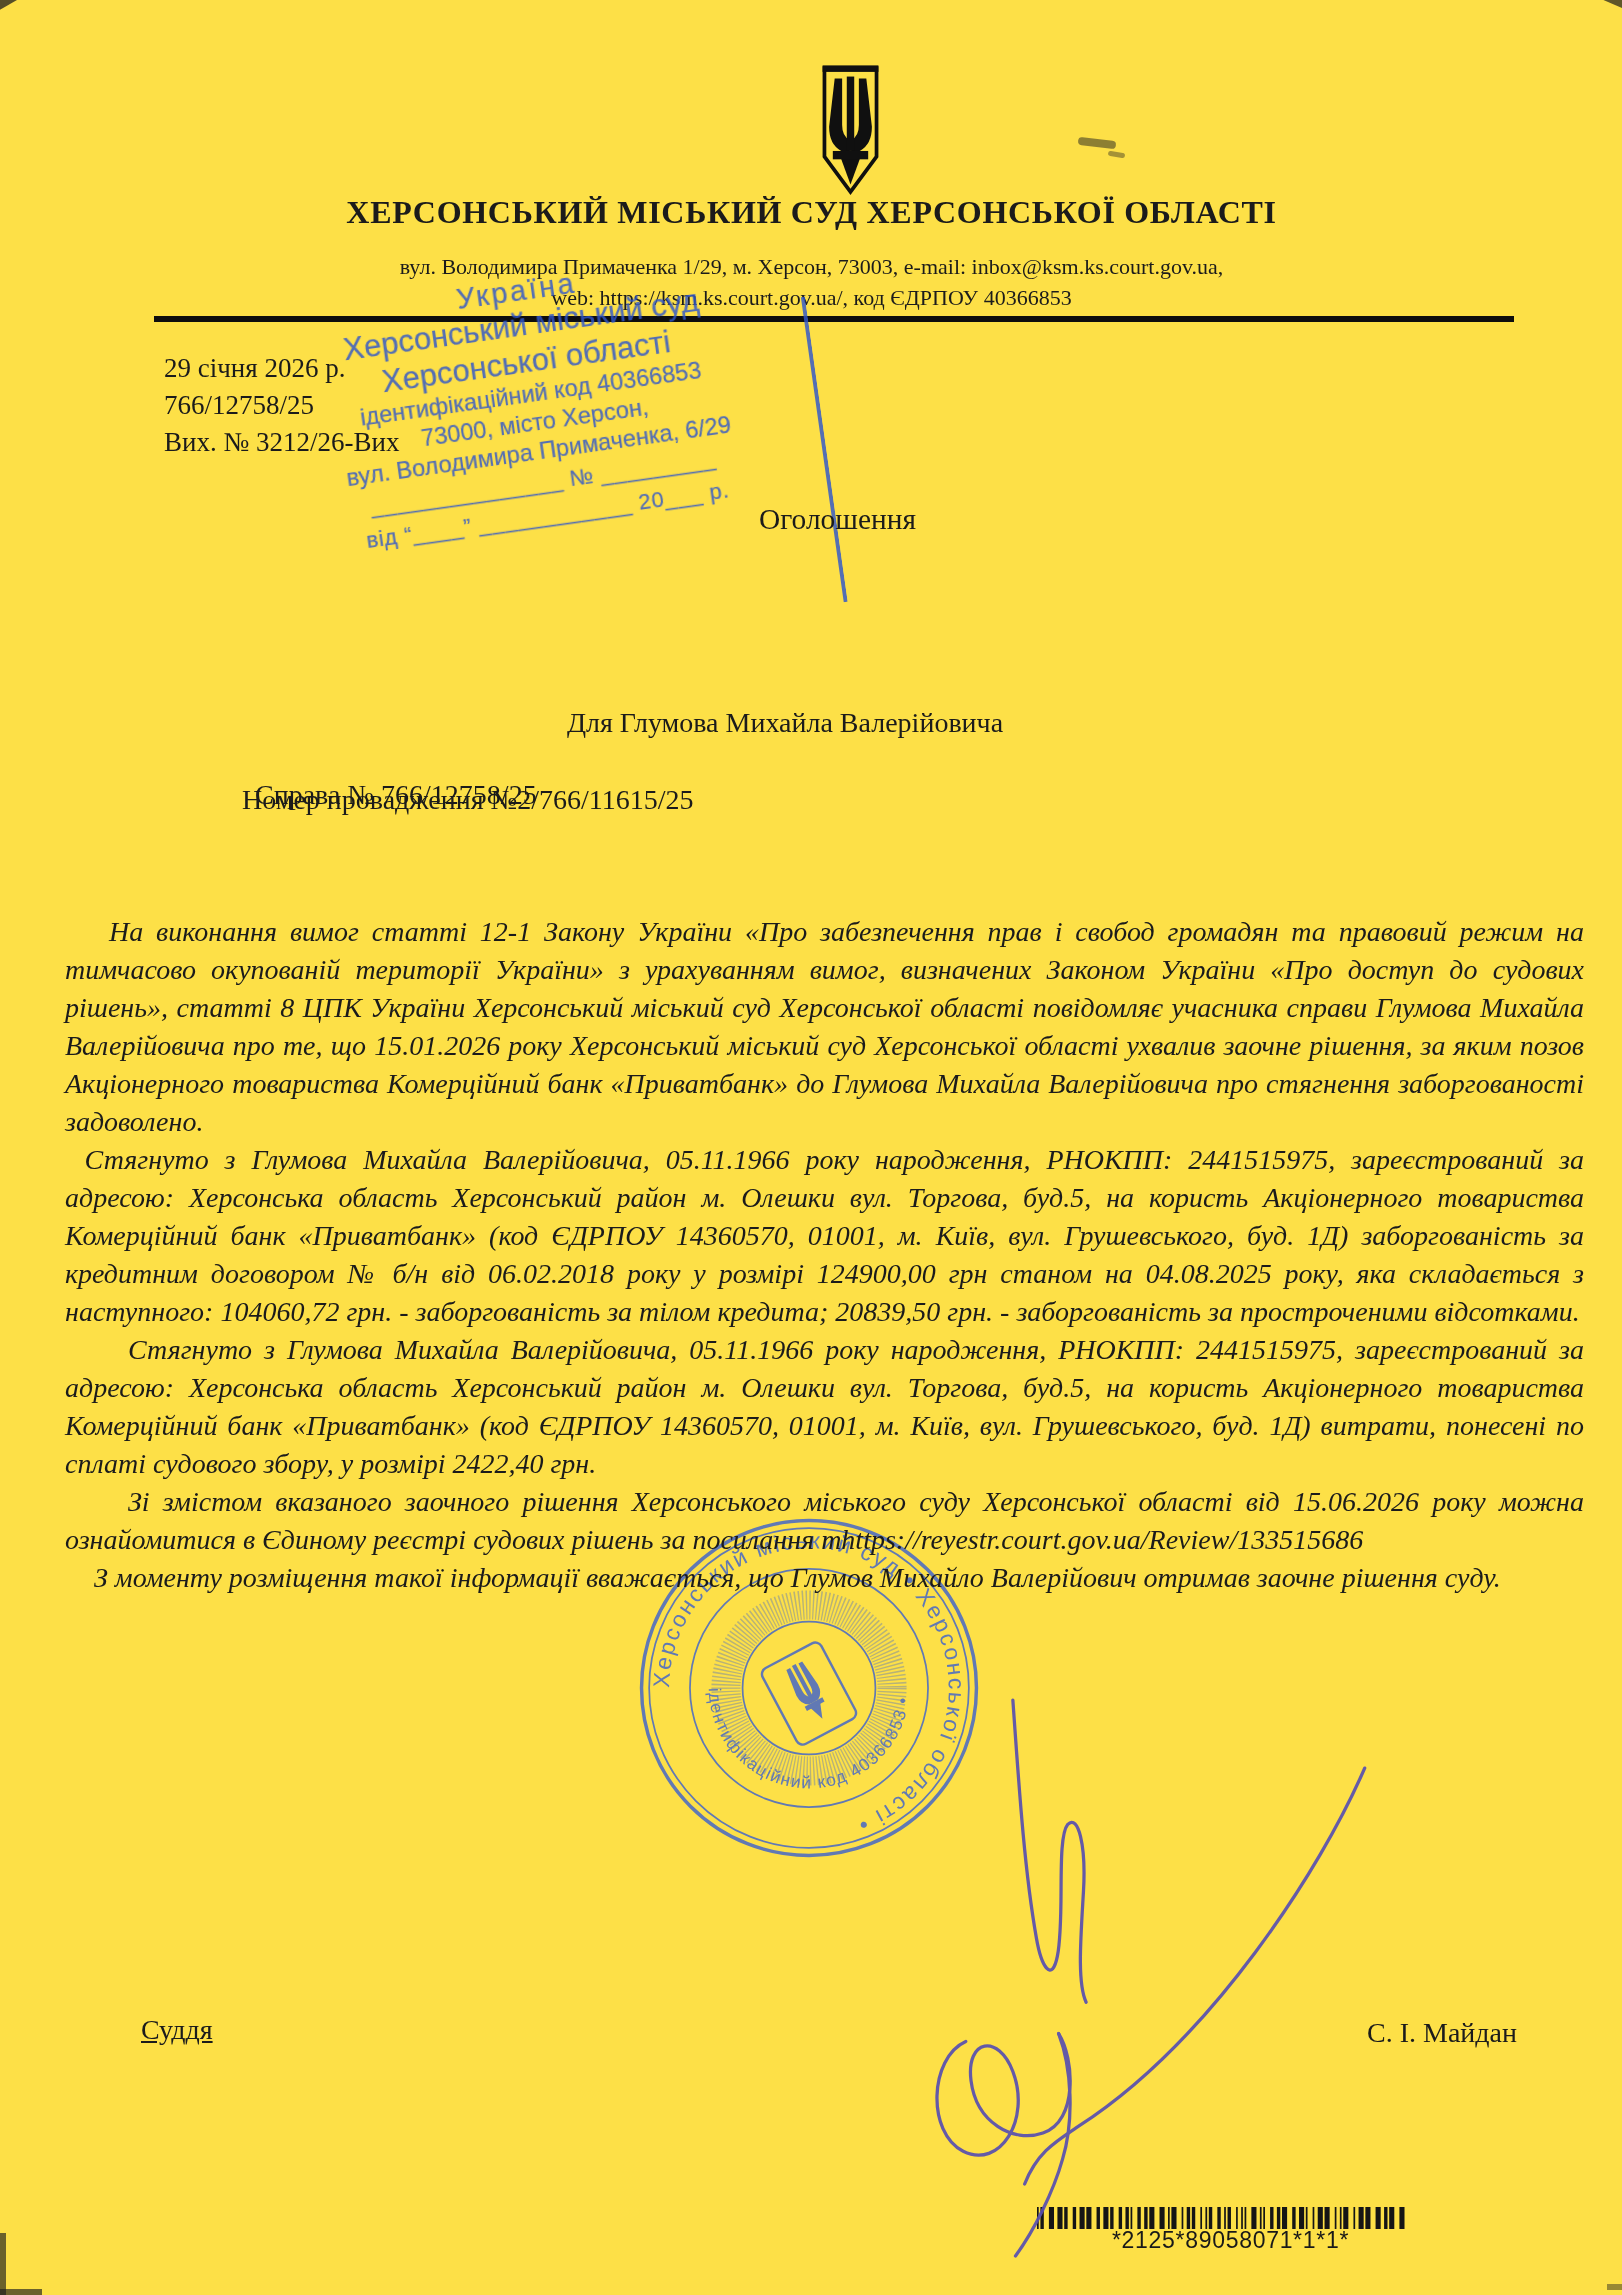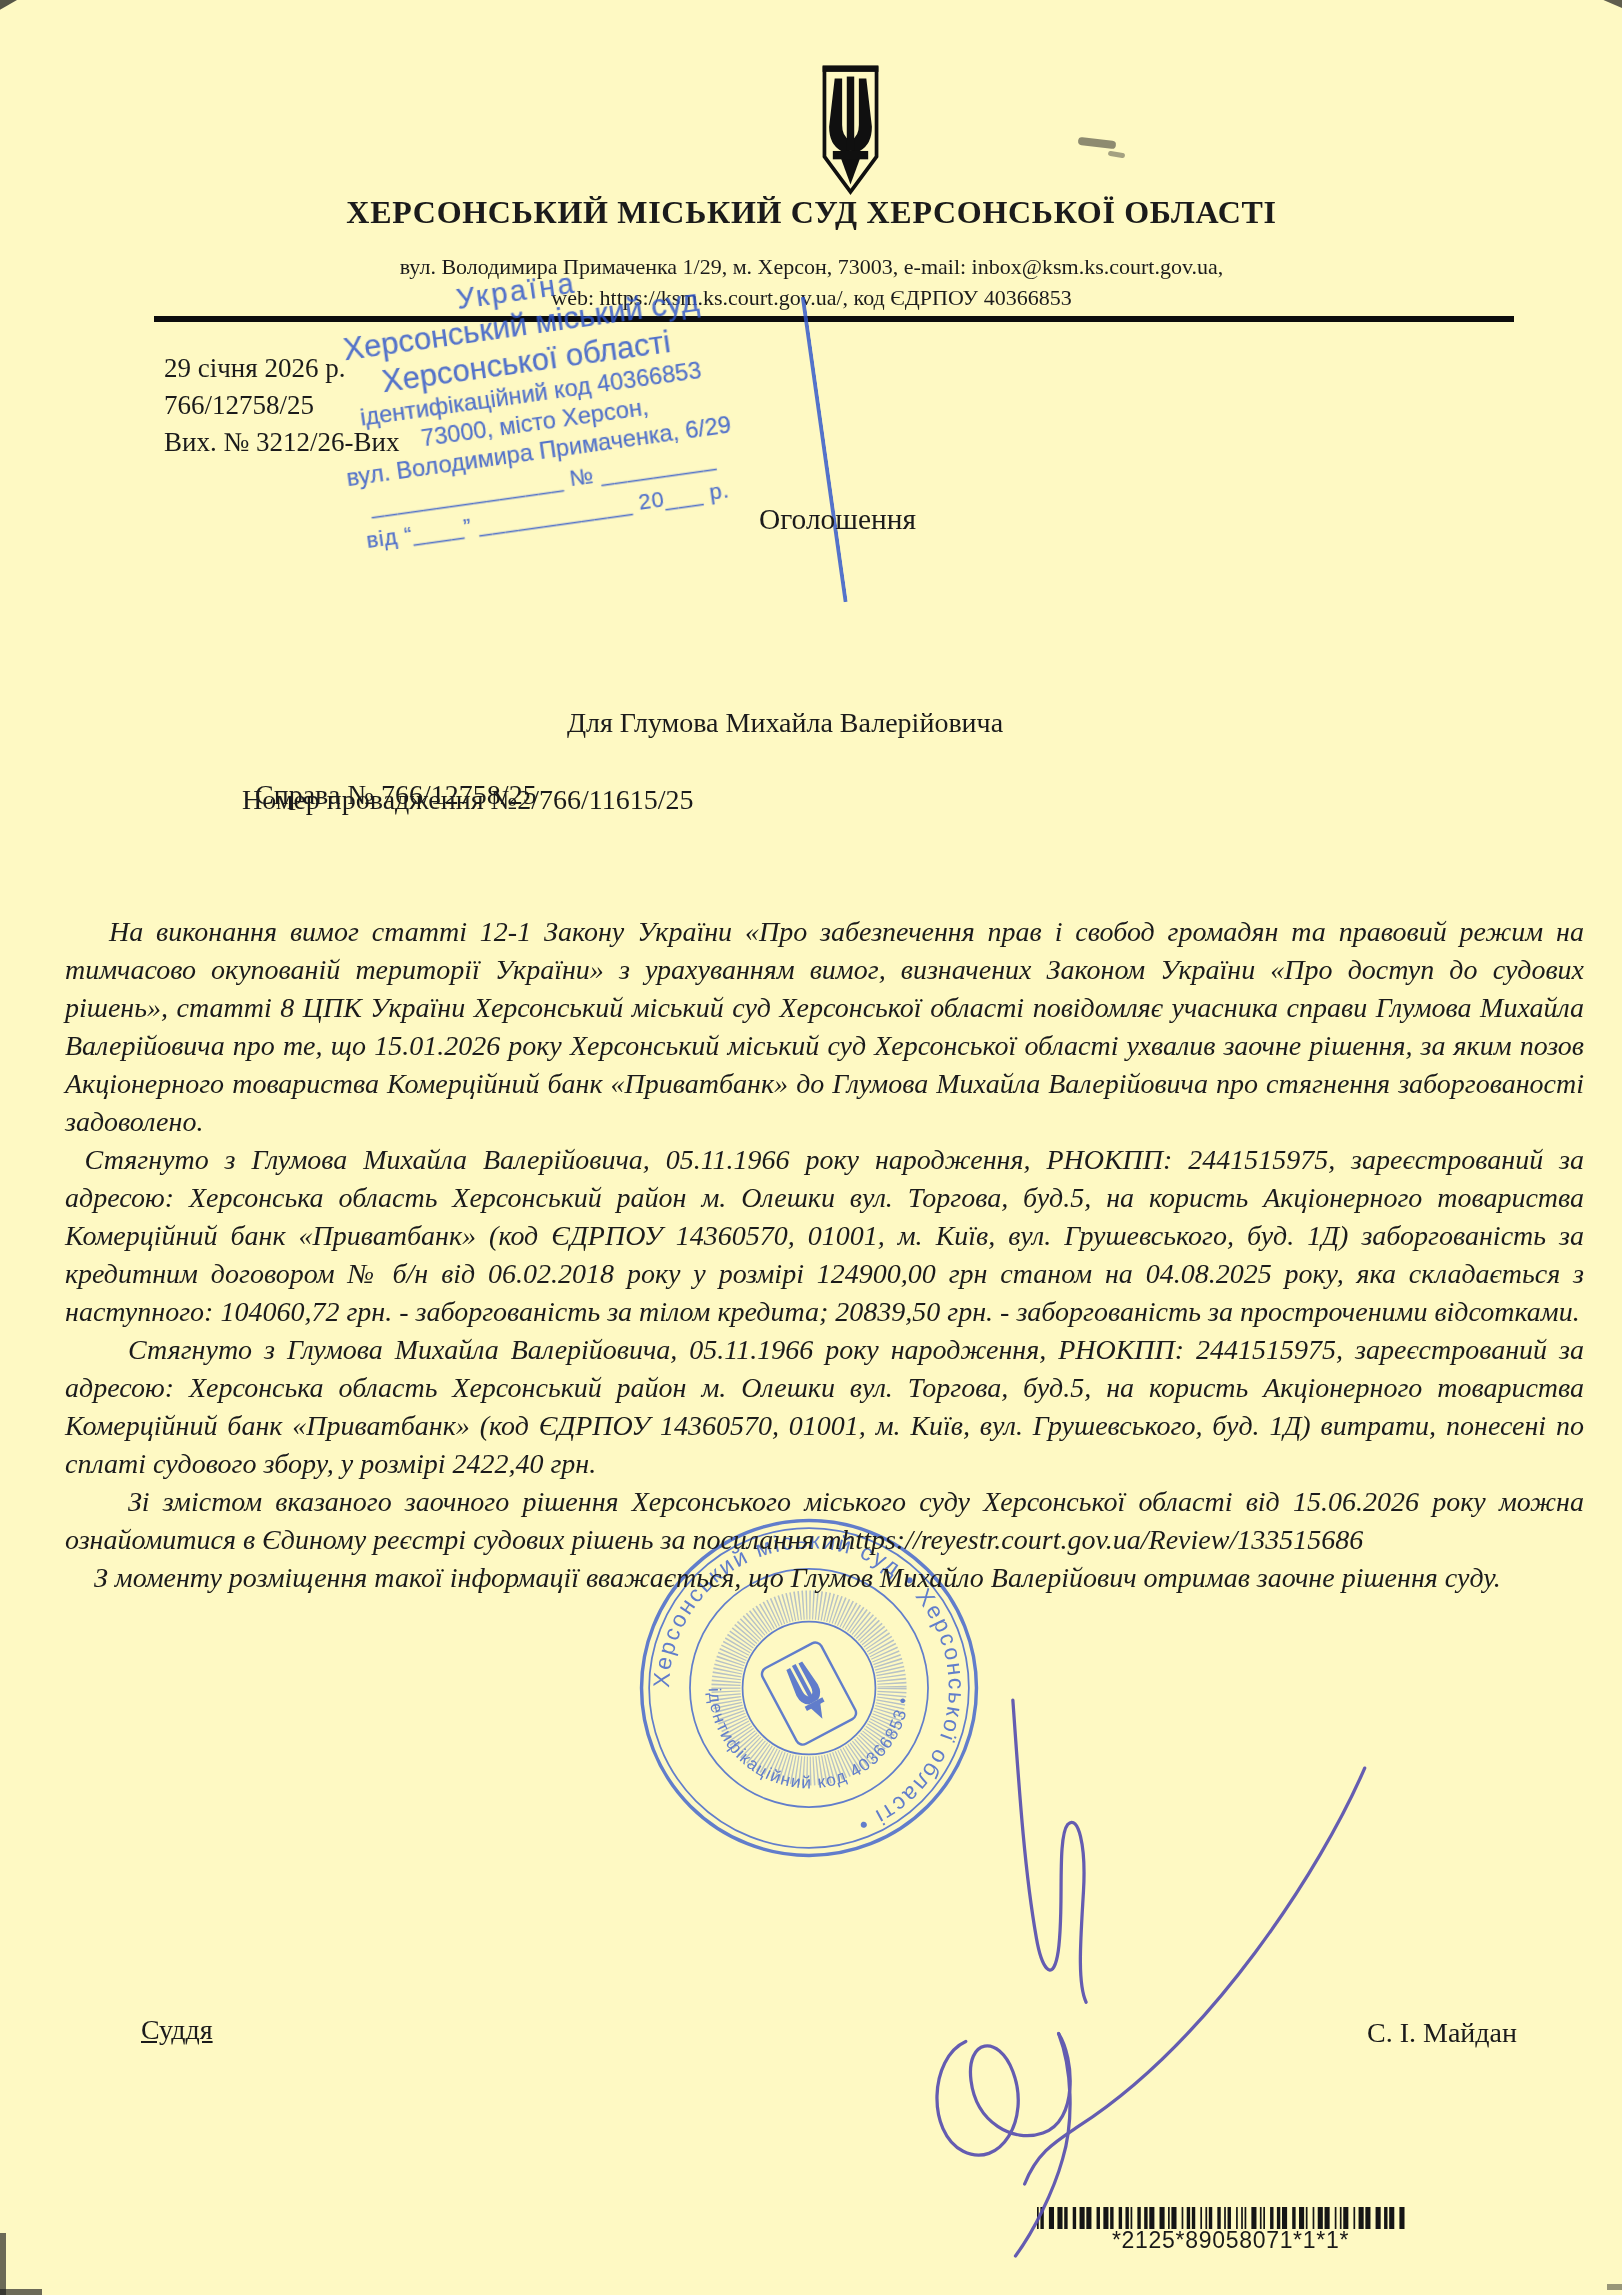--- a/index.html
+++ b/index.html
@@ -1,16 +1,16 @@
 <!DOCTYPE html>
 <html style="font-size:10.5px"><head>
 <meta charset="utf-8">
 <style>
   html,body{margin:0;padding:0;background:#e8e8e8;}
-  .page{position:relative;width:1623px;height:2295px;background:#fef9c3;overflow:hidden;
+  .page{position:relative;width:1623px;height:2295px;background:#fde047;overflow:hidden;
         font-family:"Liberation Serif",serif;color:#1b1b1b;}
   
   .emblem{position:absolute;left:804px;top:65px;width:93px;height:131px;color:#101010;}
   .court-name{position:absolute;left:0;top:194px;width:1623px;text-align:center;
               font-size:32px;font-weight:bold;letter-spacing:0.7px;}
   .addr{position:absolute;left:0;width:1623px;text-align:center;font-size:22px;}
   .addr1{top:254px;} .addr2{top:285px;}
   .rule{position:absolute;left:154px;top:316px;width:1360px;height:5.9px;background:#0d0d0d;}
   
   .corner-stamp{position:absolute;left:236px;top:275px;width:556px;z-index:1;

